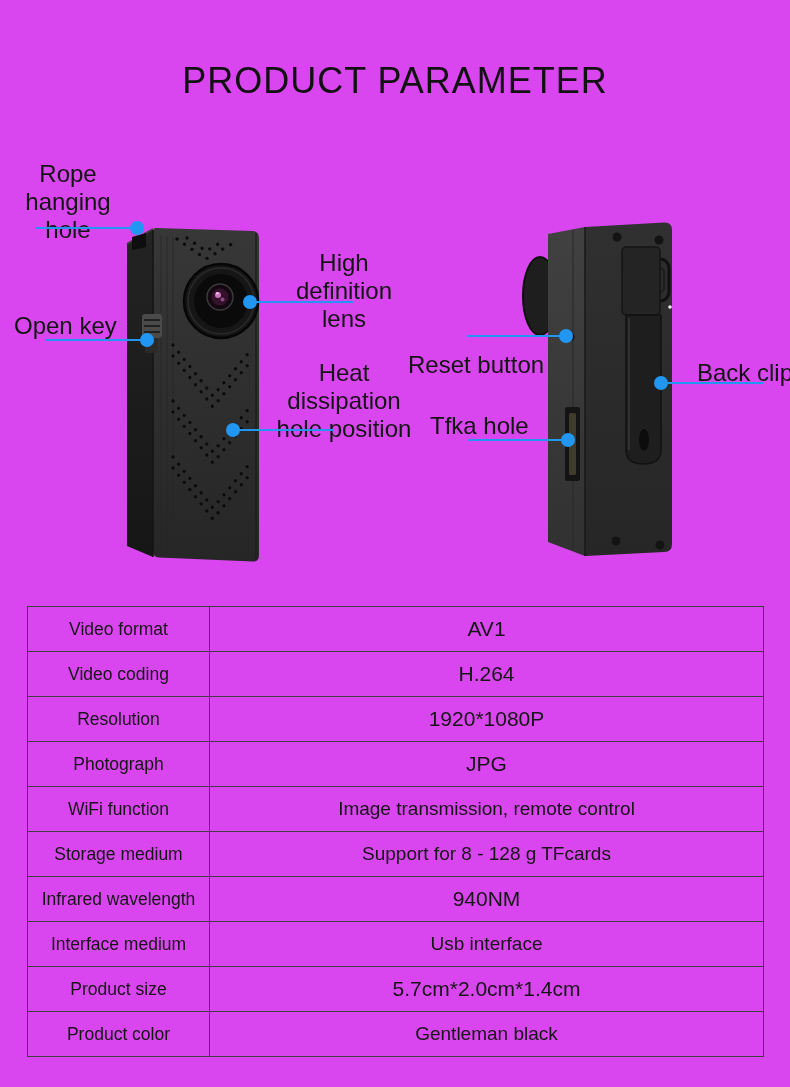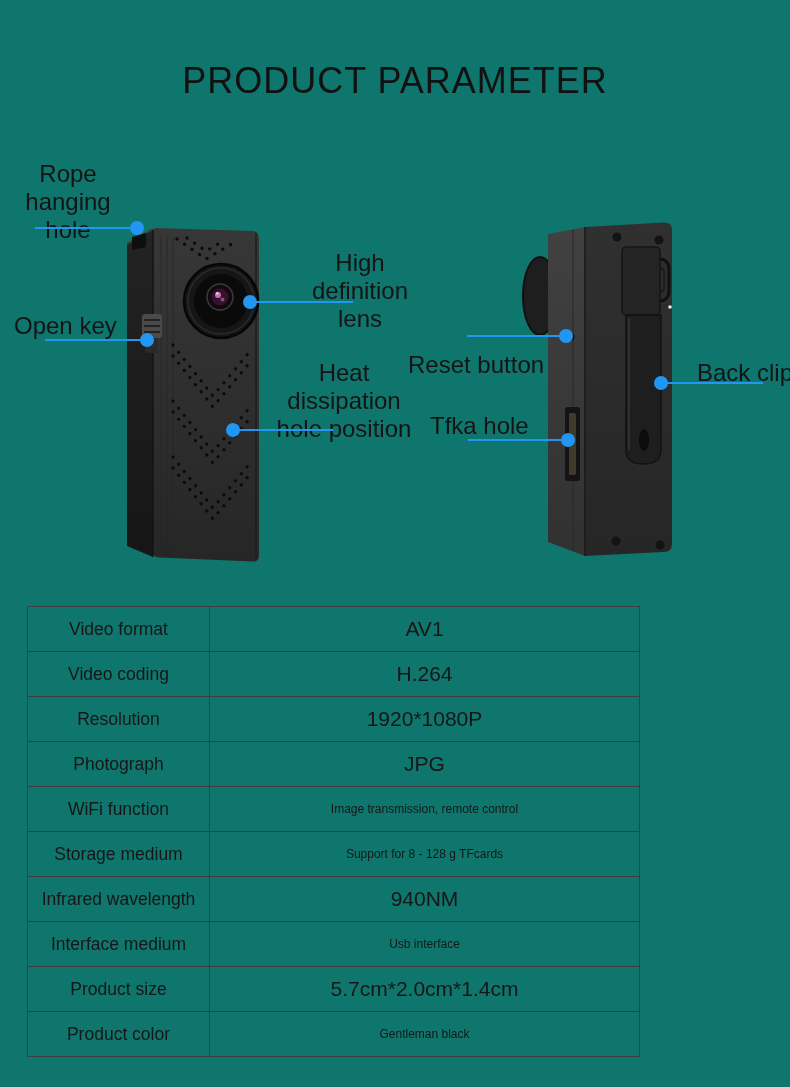--- a/index.html
+++ b/index.html
@@ -1,44 +1,44 @@
 <!DOCTYPE html>
 <html><head>
 <meta charset="utf-8">
 <style>
   html,body { margin:0; padding:0; background:#ffffff; }
   .canvas {
-    position:relative; width:790px; height:1087px; background:#0f766e;
+    position:relative; width:790px; height:1087px; background:#d946ef;
     font-family:"Liberation Sans", sans-serif; color:#141414; overflow:hidden;
   }
   .title {
     position:absolute; top:60px; left:0; width:100%; margin:0;
     text-align:center; font-size:36px; font-weight:400; letter-spacing:1px; color:#111;
   }
   .dev { position:absolute; }
   .dev-left  { left:115px; top:215px; width:155px; height:360px; }
   .dev-right { left:515px; top:212px; width:200px; height:360px; }
 
   .lbl { position:absolute; font-size:24px; color:#141414; white-space:nowrap; }
   .lbl.two { text-align:center; line-height:28px; white-space:normal; }
   .lbl.two span { display:block; }
 
   .cline { position:absolute; height:2px; background:#2196f3; }
   .cdot  { position:absolute; width:14px; height:14px; border-radius:50%; background:#2196f3; }
 
   table.spec {
-    position:absolute; left:27px; top:606px; width:613px;
+    position:absolute; left:27px; top:606px; width:737px;
     border-collapse:collapse; table-layout:fixed;
   }
   table.spec td {
     border:1.5px solid #3f3f3f; text-align:center; vertical-align:middle;
     height:44px; padding:0; color:#161616;
   }
   table.spec td.l { width:181px; font-size:17.5px; }
-  table.spec td.v { font-size:12px; }
+  table.spec td.v { font-size:19px; }
   table.spec td.v.lg { font-size:21px; }
 </style>
 </head>
 <body>
 
 <div class="canvas">
 
   <h1 class="title">PRODUCT PARAMETER</h1>
 
   <svg class="dev dev-left" viewBox="0 0 155 360">
@@ -154,21 +154,21 @@
     <span>Rope</span>
     <span>hanging hole</span>
   </div>
   <div class="cline" style="left:35px; top:227px; width:102px;"></div>
   <div class="cdot" style="left:130px; top:221px;"></div>
 
   <div class="lbl" style="left:14px; top:312px;">Open key</div>
   <div class="cline" style="left:45px; top:339px; width:102px;"></div>
   <div class="cdot" style="left:140px; top:333px;"></div>
 
-  <div class="lbl two" style="left:280px; top:249px; width:128px;margin-left:16px;">
+  <div class="lbl two" style="left:280px; top:249px; width:128px;">
     <span>High</span>
     <span>definition lens</span>
   </div>
   <div class="cline" style="left:250px; top:301px; width:103px;"></div>
   <div class="cdot" style="left:243px; top:295px;"></div>
 
   <div class="lbl two" style="left:266px; top:359px; width:156px;">
     <span>Heat dissipation</span>
     <span>hole position</span>
   </div>

